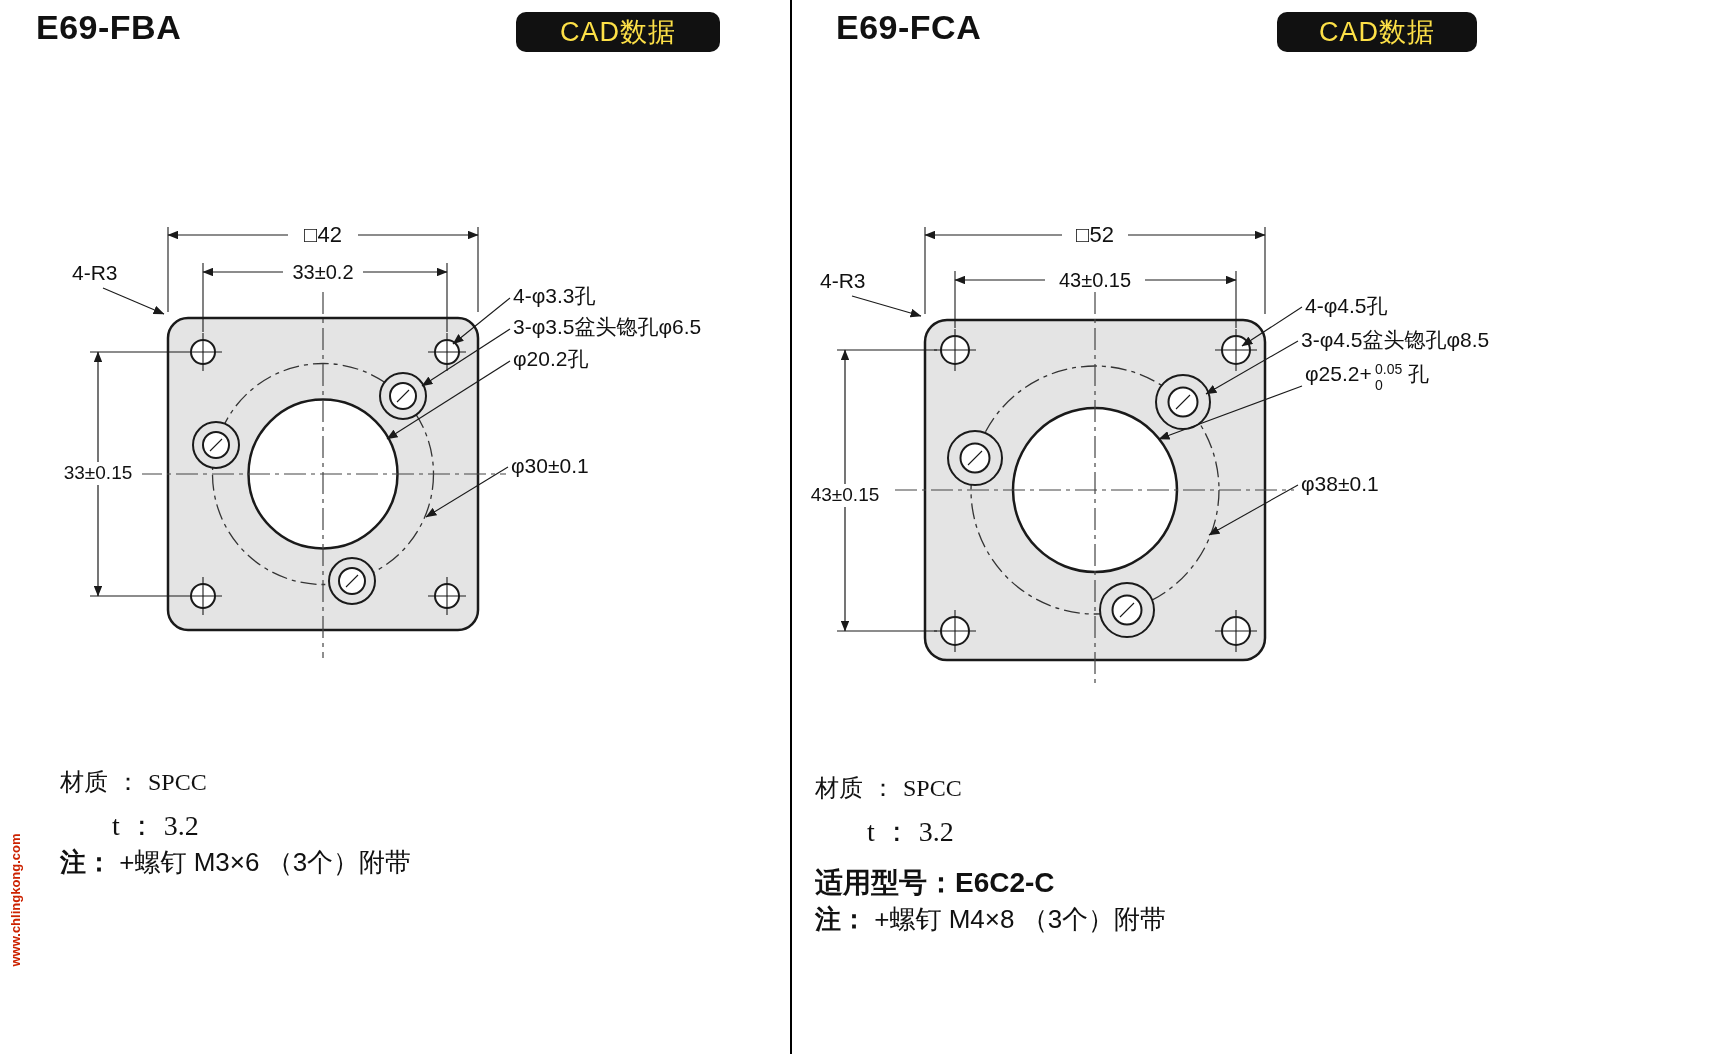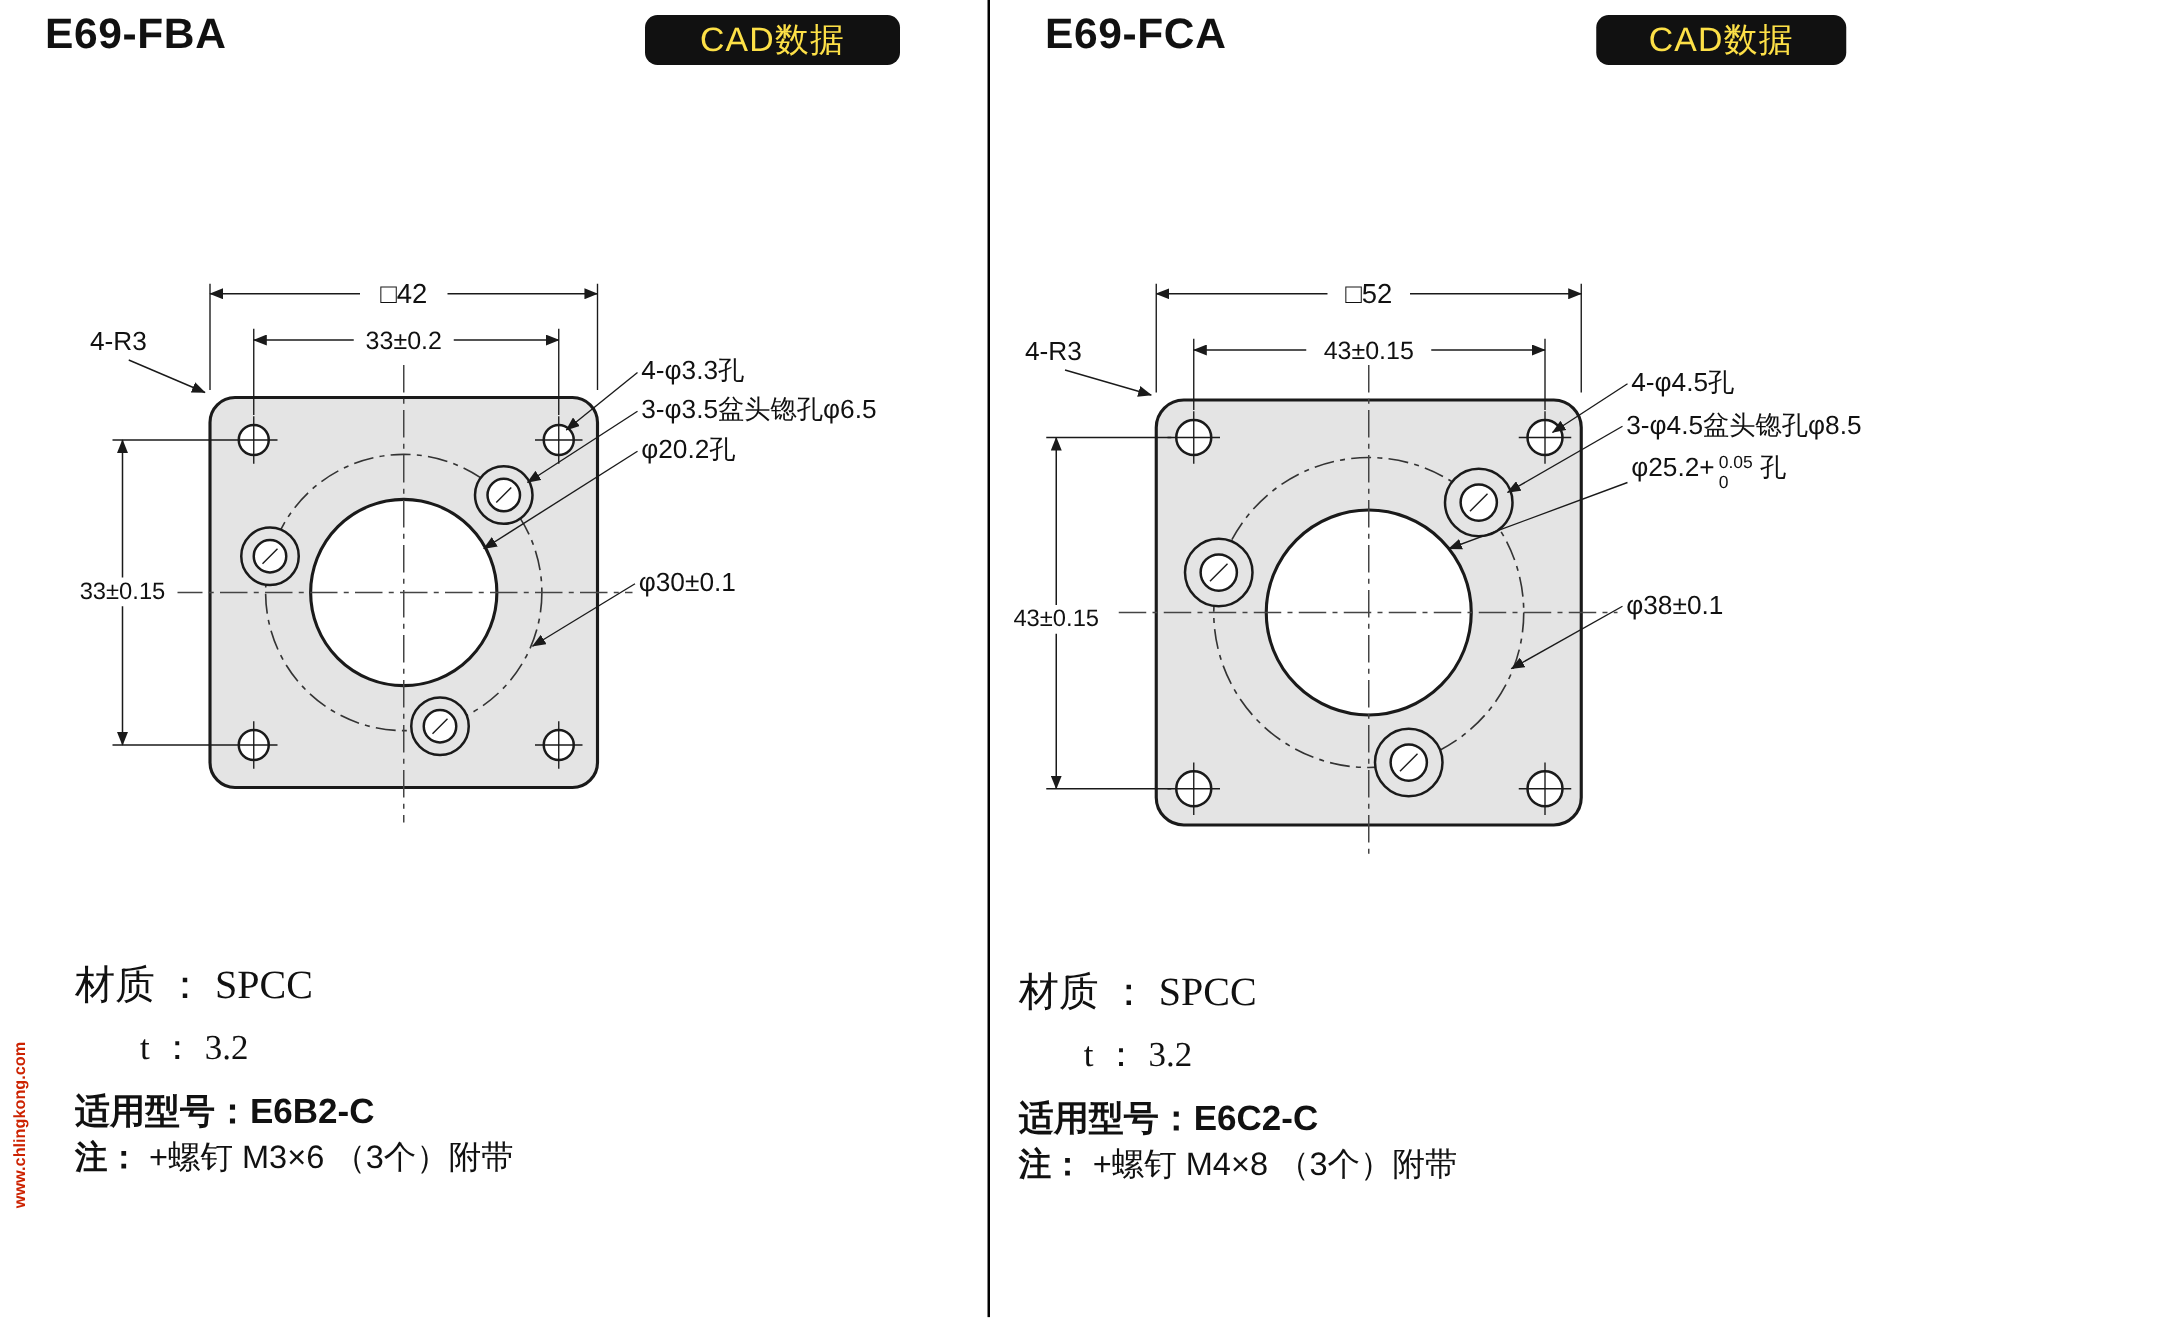--- a/index.html
+++ b/index.html
@@ -41,21 +41,21 @@
   .label-bg { fill:#fff; }
   .dim-text   { font-size:20px; }
   .dim-text-lg{ font-size:22px; }
   .dim-text-sm{ font-size:19px; }
   .callout-text { font-size:21px; }
   .tol-text { font-size:14px; }
 
   .specs { position:absolute; }
   #panel-left  .specs { left:60px;  top:766px; width:640px; }
   #panel-right .specs { left:23px;  top:772px; width:840px; }
-  .spec-material { font-size:32px; }
+  .spec-material { font-size:24px; }
   .spec-material .val { font-family:"Liberation Serif", serif; }
   .spec-t { font-size:28px; margin-top:9px; font-family:"Liberation Serif", serif; }
   #panel-left  .spec-t { padding-left:52px; }
   #panel-right .spec-t { padding-left:52px; }
   .spec-model { font-size:28px; font-weight:bold; margin-top:13px; }
   .spec-note  { font-size:26px; margin-top:0; }
   .spec-note .note-label { font-weight:bold; }
   .spec-note .note-text  { font-weight:normal; }
   .sep { padding:0 8px; }
 
@@ -182,23 +182,20 @@
       </g>
     </svg>
 
     <div class="specs">
       <div class="spec-material">
         <span>材质</span><span class="sep">：</span><span class="val">SPCC</span>
       </div>
       <div class="spec-t">
         <span>t</span><span class="sep">：</span><span>3.2</span>
       </div>
-      <div class="spec-model">
-        <span>适用型号：</span><span>E6B2-C</span>
-      </div>
       <div class="spec-note">
         <span class="note-label">注：</span> <span class="note-text">+螺钉 M3×6 （3个）附带</span>
       </div>
     </div>
   </section>
 
   <section class="panel" id="panel-right">
     <h1 class="title">E69-FCA</h1>
     <div class="badge">CAD数据</div>
 

